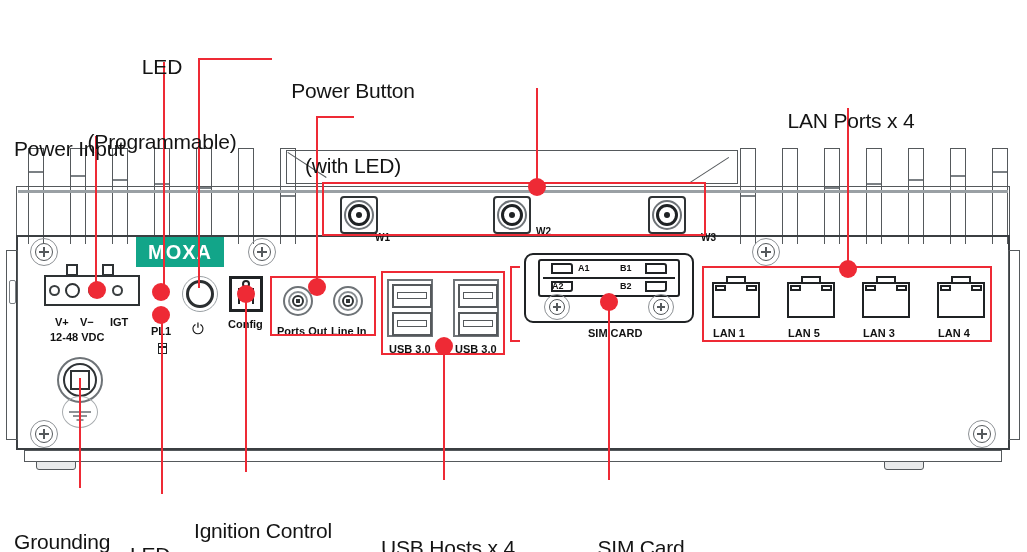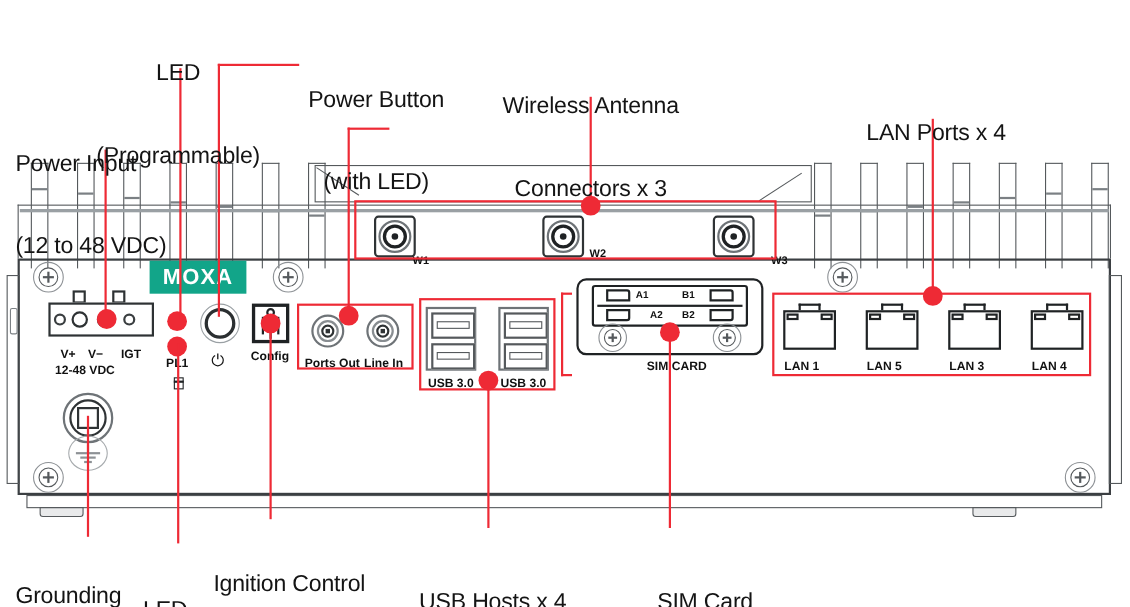--- a/index.html
+++ b/index.html
@@ -270,21 +270,21 @@
   <div class="simcover" style="left:524px;top:253px;width:170px;height:70px;"></div>
   <div class="siminner" style="left:538px;top:259px;width:142px;height:38px;"></div>
   <div class="simline" style="left:543px;top:277px;width:132px;height:2px;"></div>
 
   <div class="simicon" style="left:551px;top:263px;width:22px;height:11px;border-radius:0 3px 0 0;"></div>
   <div class="simicon" style="left:645px;top:263px;width:22px;height:11px;border-radius:0 3px 0 0;"></div>
   <div class="simicon" style="left:551px;top:281px;width:22px;height:11px;border-radius:0 0 3px 0;"></div>
   <div class="simicon" style="left:645px;top:281px;width:22px;height:11px;border-radius:0 0 3px 0;"></div>
   <div class="ptxt" style="left:578px;top:263px;font-size:9px;">A1</div>
   <div class="ptxt" style="left:620px;top:263px;font-size:9px;">B1</div>
-  <div class="ptxt" style="left:591px;top:281px;font-size:9px;">A2</div>
+  <div class="ptxt" style="left:552px;top:281px;font-size:9px;">A2</div>
   <div class="ptxt" style="left:620px;top:281px;font-size:9px;">B2</div>
   <div class="screwring" style="left:544px;top:294px;width:26px;height:26px;"></div>
   <div class="screw" style="left:549px;top:299px;width:16px;height:16px;"></div>
   <div class="screwring" style="left:648px;top:294px;width:26px;height:26px;"></div>
   <div class="screw" style="left:653px;top:299px;width:16px;height:16px;"></div>
   <div class="ptxt" style="left:588px;top:327px;font-size:11px;">SIM CARD</div>
 
   <div class="rj" style="left:712px;top:276px;">
     <div class="rjtab" style="left:14px;top:0;width:20px;height:7px;"></div>
     <div class="rjbody" style="left:0;top:6px;width:48px;height:36px;"></div>
@@ -368,38 +368,33 @@
   <div class="dot" style="left:237px;top:285px;width:18px;height:18px;"></div>
 
   <div class="ln vln" style="left:443px;top:344px;height:136px;"></div>
   <div class="dot" style="left:435px;top:337px;width:18px;height:18px;"></div>
 
   <div class="ln vln" style="left:608px;top:300px;height:180px;"></div>
   <div class="dot" style="left:600px;top:293px;width:18px;height:18px;"></div>
 
   <div class="callout l" style="left:14px;top:86px;width:180px;">
     <div>Power Input</div>
-    <div>(12 to 48 VDC)</div>
   </div>
 
   <div class="callout c" style="left:62px;top:4px;width:200px;">
     <div>LED</div>
     <div>(Programmable)</div>
   </div>
 
-  <div class="callout c" style="left:266px;top:28px;width:152px;">
+  <div class="callout c" style="left:277px;top:28px;width:152px;">
     <div>Power Button</div>
     <div>(with LED)</div>
   </div>
 
 
-  <div class="callout c" style="left:443px;top:34px;width:188px;">
-    <div>Wireless Antenna</div>
-    <div>Connectors x 3</div>
-  </div>
 
   <div class="callout c" style="left:706px;top:58px;width:290px;">
     <div>LAN Ports x 4</div>
   </div>
 
   <div class="callout l" style="left:14px;top:479px;width:160px;">
     <div>Grounding</div>
     
   </div>
 

